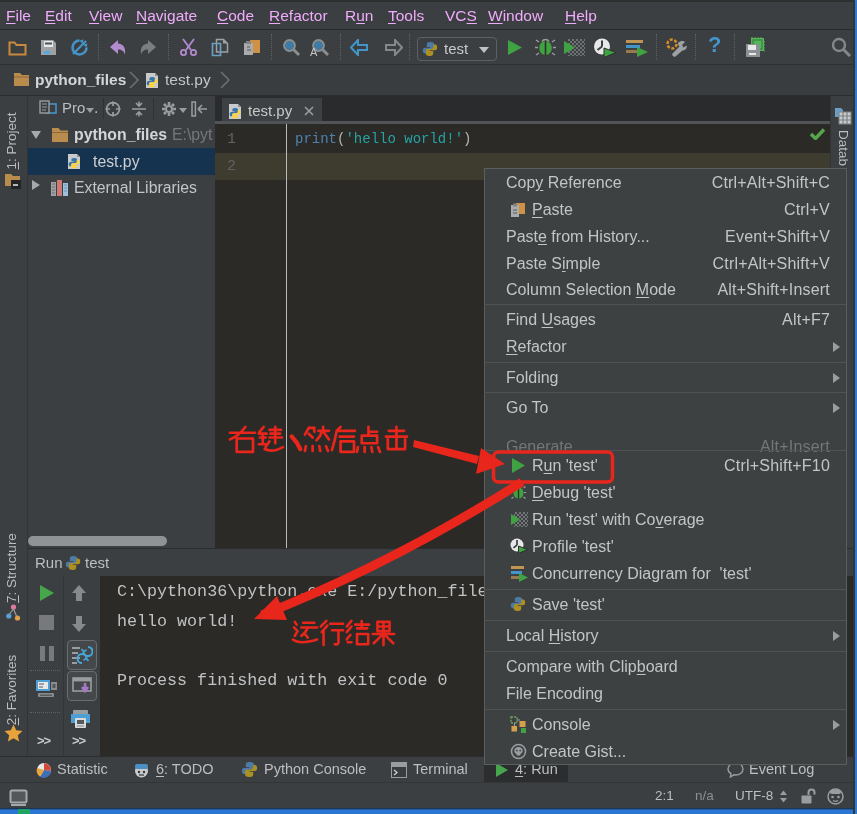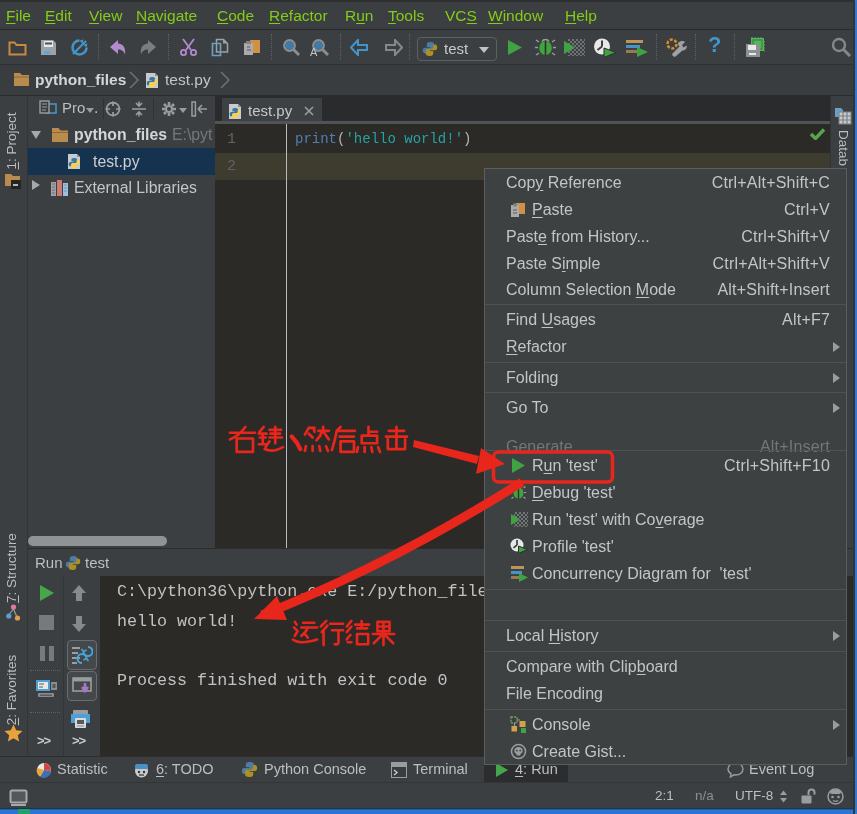--- a/index.html
+++ b/index.html
@@ -12,21 +12,21 @@
 .mi .lbl{position:absolute;left:21px;}
 .mi .lbli{position:absolute;left:47px;}
 .mi .ico{position:absolute;left:25px;top:5px;}
 .mi .sc{position:absolute;right:16px;color:#c2c5c7;letter-spacing:0.2px;}
 .mi .ar{position:absolute;right:6px;top:9px;width:0;height:0;border-left:7px solid #9a9da0;border-top:5px solid transparent;border-bottom:5px solid transparent;}
 .msep{position:absolute;left:0;right:0;height:1px;background:#515151;}
 </style></head>
 <body>
 <div id="root">
 
-<div class="abs" id="menubar" style="left:0;top:0;width:857px;height:29px;background:#3c3f41;border-bottom:1px solid #282a2b;color:#84cc16;font-size:15.5px;line-height:31px;white-space:nowrap;">
+<div class="abs" id="menubar" style="left:0;top:0;width:857px;height:29px;background:#3c3f41;border-bottom:1px solid #282a2b;color:#f0abfc;font-size:15.5px;line-height:31px;white-space:nowrap;">
 <span class="abs" style="left:6px"><u>F</u>ile</span>
       <span class="abs" style="left:45px"><u>E</u>dit</span>
       <span class="abs" style="left:89px"><u>V</u>iew</span>
       <span class="abs" style="left:136px"><u>N</u>avigate</span>
       <span class="abs" style="left:217px"><u>C</u>ode</span>
       <span class="abs" style="left:269px"><u>R</u>efactor</span>
       <span class="abs" style="left:345px">R<u>u</u>n</span>
       <span class="abs" style="left:388px"><u>T</u>ools</span>
       <span class="abs" style="left:445px">VC<u>S</u></span>
       <span class="abs" style="left:488px"><u>W</u>indow</span>
@@ -437,21 +437,21 @@
           <rect x="6" y="2" width="9" height="11" fill="#cf9245"></rect>
           <path d="M1,4 h8 v12 h-8 z" fill="#a9abad"></path>
           <path d="M3,2.5 h4 v3 h-4 z" fill="#808283"></path>
           <path d="M3,9 h4 M3,12 h4" stroke="#5a5c5d"></path>
         </svg>
         <span class="lbli"><u>P</u>aste</span>
         <span class="sc">Ctrl+V</span>
       </div>
  <div class="mi" style="top:54px">
         <span class="lbl">Past<u>e</u> from History...</span>
-        <span class="sc">Ctrl+Shift+V</span>
+        <span class="sc">Event+Shift+V</span>
       </div>
  <div class="mi" style="top:81px">
         <span class="lbl">Paste S<u>i</u>mple</span>
         <span class="sc">Ctrl+Alt+Shift+V</span>
       </div>
  <div class="mi" style="top:107px">
         <span class="lbl">Column Selection <u>M</u>ode</span>
         <span class="sc">Alt+Shift+Insert</span>
       </div>
  <div class="msep" style="top:135px"></div>
@@ -518,20 +518,27 @@
  <div class="mi" style="top:391px">
         <svg class="ico" width="18" height="17" viewBox="0 0 18 17">
           <rect x="1" y="1" width="13" height="3" fill="#c09455"></rect>
           <rect x="1" y="6" width="11" height="3" fill="#4394c8"></rect>
           <rect x="1" y="11" width="13" height="3" fill="#c09455" opacity="0.7"></rect>
           <path d="M9,8 L18,12.5 9,17 z" fill="#3fa344"></path>
         </svg>
         <span class="lbli">Concurrency Diagram for&nbsp;&nbsp;'test'</span>
       </div>
  <div class="msep" style="top:420px"></div>
+ <div class="mi" style="top:422px">
+        <svg class="ico" width="16" height="16" viewBox="0 0 16 16">
+          <path d="M7.8,1 c-2.2,0 -3,1 -3,2.4 V6 h3.4 v0.8 H3 C1.5,6.8 0.8,8 0.8,9.6 c0,1.6 0.8,2.8 2.2,2.8 h1.6 V10.2 c0-1.2 1-2.2 2.2-2.2 h3.4 c1.2,0 2,-0.9 2,-2.1 V3.4 C12.2,2 11,1 8.8,1 z" fill="#4e7ba6"></path>
+          <path d="M8.2,15 c2.2,0 3,-1 3,-2.4 V10 H7.8 v-0.8 h5.2 c1.5,0 2.2,-1.2 2.2,-2.8 c0,-1.6 -0.8,-2.8 -2.2,-2.8 h-1.6 v2.2 c0,1.2 -1,2.2 -2.2,2.2 H5.8 c-1.2,0 -2,0.9 -2,2.1 v2.5 C3.8,14 5,15 7.2,15 z" fill="#ad9022"></path>
+        </svg>
+        <span class="lbli">Save 'test'</span>
+      </div>
  <div class="msep" style="top:451px"></div>
  <div class="mi" style="top:453px">
         <span class="lbl">Local <u>H</u>istory</span>
         <span class="ar"></span>
       </div>
  <div class="msep" style="top:482px"></div>
  <div class="mi" style="top:484px">
         <span class="lbl">Compare with Clip<u>b</u>oard</span>
       </div>
  <div class="mi" style="top:511px">

